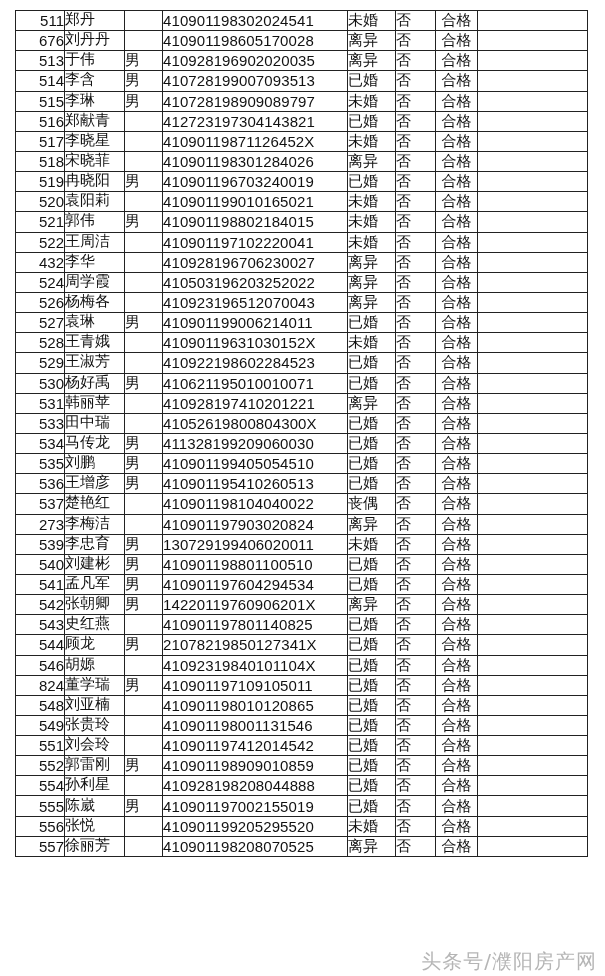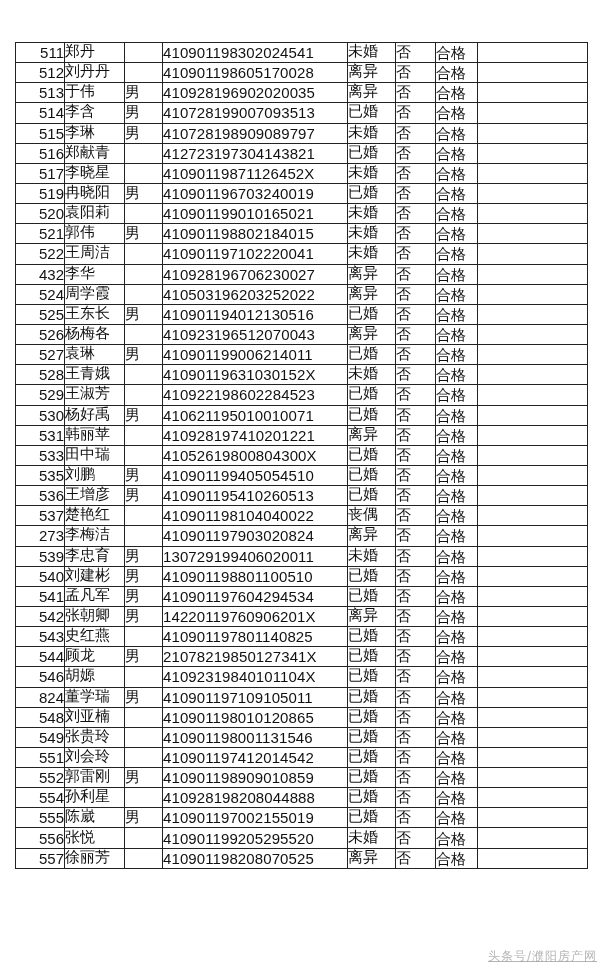--- a/index.html
+++ b/index.html
@@ -2,57 +2,56 @@
 <html><head>
 <meta charset="utf-8">
 <style>
   html, body { margin: 0; padding: 0; background: #ffffff; }
   body { width: 605px; height: 976px; position: relative; overflow: hidden;
          font-family: "Liberation Sans", "DejaVu Sans", sans-serif; color: #111; }
   table.roster {
     position: absolute; left: 15px; top: 10px;
     border-collapse: collapse; table-layout: fixed;
     width: 573px;
-    margin-top: 32px;
   }
   table.roster td {
     border: 1px solid #222; height: 19.15px; padding: 0; line-height: 19px;
     font-size: 15px; white-space: nowrap; overflow: hidden;
   }
   td.c-no { width: 48px; text-align: right; padding-right: 2px; font-size: 15.5px; }
   td.c-name { width: 59px; padding-left: 2px; font-family: Liberation Mono, monospace; font-size: 14px; }
   td.c-sex { width: 37px; padding-left: 4px; font-family: "DejaVu Serif", "Liberation Serif", serif; font-size: 14px; }
   td.c-id { width: 184px; padding-left: 3px; font-size: 15.5px; letter-spacing: 0.1px; }
-  td.c-mar { width: 47px; padding-left: 3px; font-family: Liberation Mono, monospace; font-size: 14px; }
+  td.c-mar { width: 47px; padding-left: 3px; font-family: Liberation Serif, serif; font-size: 14px; }
   td.c-yn { width: 39px; padding-left: 3px; font-family: "DejaVu Serif", "Liberation Serif", serif; font-size: 14px; }
-  td.c-res { width: 41px; padding-left: 4px; font-family: Liberation Sans, sans-serif; font-size: 14px; }
+  td.c-res { width: 41px; padding-left: 4px; font-family: Liberation Serif, serif; font-size: 14px; text-align: center; }
   td.c-extra { width: auto; }
   .watermark {
     position: absolute; right: 8px; top: 948px;
-    font-size: 12px; color: rgba(120,120,120,0.55);
-    font-family: "DejaVu Sans", sans-serif; letter-spacing: 1px; text-decoration: underline;
+    font-size: 20px; color: rgba(120,120,120,0.55);
+    font-family: "DejaVu Sans", sans-serif; letter-spacing: 1px;
   }
 </style>
 </head>
 <body>
 
 <table class="roster">
   <tbody id="roster-body">
       <tr>
         <td class="c-no">511</td>
         <td class="c-name">郑丹</td>
         <td class="c-sex"></td>
         <td class="c-id">410901198302024541</td>
         <td class="c-mar">未婚</td>
         <td class="c-yn">否</td>
         <td class="c-res">合格</td>
         <td class="c-extra"></td>
       </tr>
       <tr>
-        <td class="c-no">512</td>
+        <td class="c-no">676</td>
         <td class="c-name">刘丹丹</td>
         <td class="c-sex"></td>
         <td class="c-id">410901198605170028</td>
         <td class="c-mar">离异</td>
         <td class="c-yn">否</td>
         <td class="c-res">合格</td>
         <td class="c-extra"></td>
       </tr>
       <tr>
         <td class="c-no">513</td>
@@ -98,20 +97,30 @@
         <td class="c-no">517</td>
         <td class="c-name">李晓星</td>
         <td class="c-sex"></td>
         <td class="c-id">41090119871126452X</td>
         <td class="c-mar">未婚</td>
         <td class="c-yn">否</td>
         <td class="c-res">合格</td>
         <td class="c-extra"></td>
       </tr>
       <tr>
+        <td class="c-no">518</td>
+        <td class="c-name">宋晓菲</td>
+        <td class="c-sex"></td>
+        <td class="c-id">410901198301284026</td>
+        <td class="c-mar">离异</td>
+        <td class="c-yn">否</td>
+        <td class="c-res">合格</td>
+        <td class="c-extra"></td>
+      </tr>
+      <tr>
         <td class="c-no">519</td>
         <td class="c-name">冉晓阳</td>
         <td class="c-sex">男</td>
         <td class="c-id">410901196703240019</td>
         <td class="c-mar">已婚</td>
         <td class="c-yn">否</td>
         <td class="c-res">合格</td>
         <td class="c-extra"></td>
       </tr>
       <tr>
@@ -158,30 +167,20 @@
         <td class="c-no">524</td>
         <td class="c-name">周学霞</td>
         <td class="c-sex"></td>
         <td class="c-id">410503196203252022</td>
         <td class="c-mar">离异</td>
         <td class="c-yn">否</td>
         <td class="c-res">合格</td>
         <td class="c-extra"></td>
       </tr>
       <tr>
-        <td class="c-no">525</td>
-        <td class="c-name">王东长</td>
-        <td class="c-sex">男</td>
-        <td class="c-id">410901194012130516</td>
-        <td class="c-mar">已婚</td>
-        <td class="c-yn">否</td>
-        <td class="c-res">合格</td>
-        <td class="c-extra"></td>
-      </tr>
-      <tr>
         <td class="c-no">526</td>
         <td class="c-name">杨梅各</td>
         <td class="c-sex"></td>
         <td class="c-id">410923196512070043</td>
         <td class="c-mar">离异</td>
         <td class="c-yn">否</td>
         <td class="c-res">合格</td>
         <td class="c-extra"></td>
       </tr>
       <tr>
@@ -232,20 +231,30 @@
         <td class="c-mar">离异</td>
         <td class="c-yn">否</td>
         <td class="c-res">合格</td>
         <td class="c-extra"></td>
       </tr>
       <tr>
         <td class="c-no">533</td>
         <td class="c-name">田中瑞</td>
         <td class="c-sex"></td>
         <td class="c-id">41052619800804300X</td>
+        <td class="c-mar">已婚</td>
+        <td class="c-yn">否</td>
+        <td class="c-res">合格</td>
+        <td class="c-extra"></td>
+      </tr>
+      <tr>
+        <td class="c-no">534</td>
+        <td class="c-name">马传龙</td>
+        <td class="c-sex">男</td>
+        <td class="c-id">411328199209060030</td>
         <td class="c-mar">已婚</td>
         <td class="c-yn">否</td>
         <td class="c-res">合格</td>
         <td class="c-extra"></td>
       </tr>
       <tr>
         <td class="c-no">535</td>
         <td class="c-name">刘鹏</td>
         <td class="c-sex">男</td>
         <td class="c-id">410901199405054510</td>

